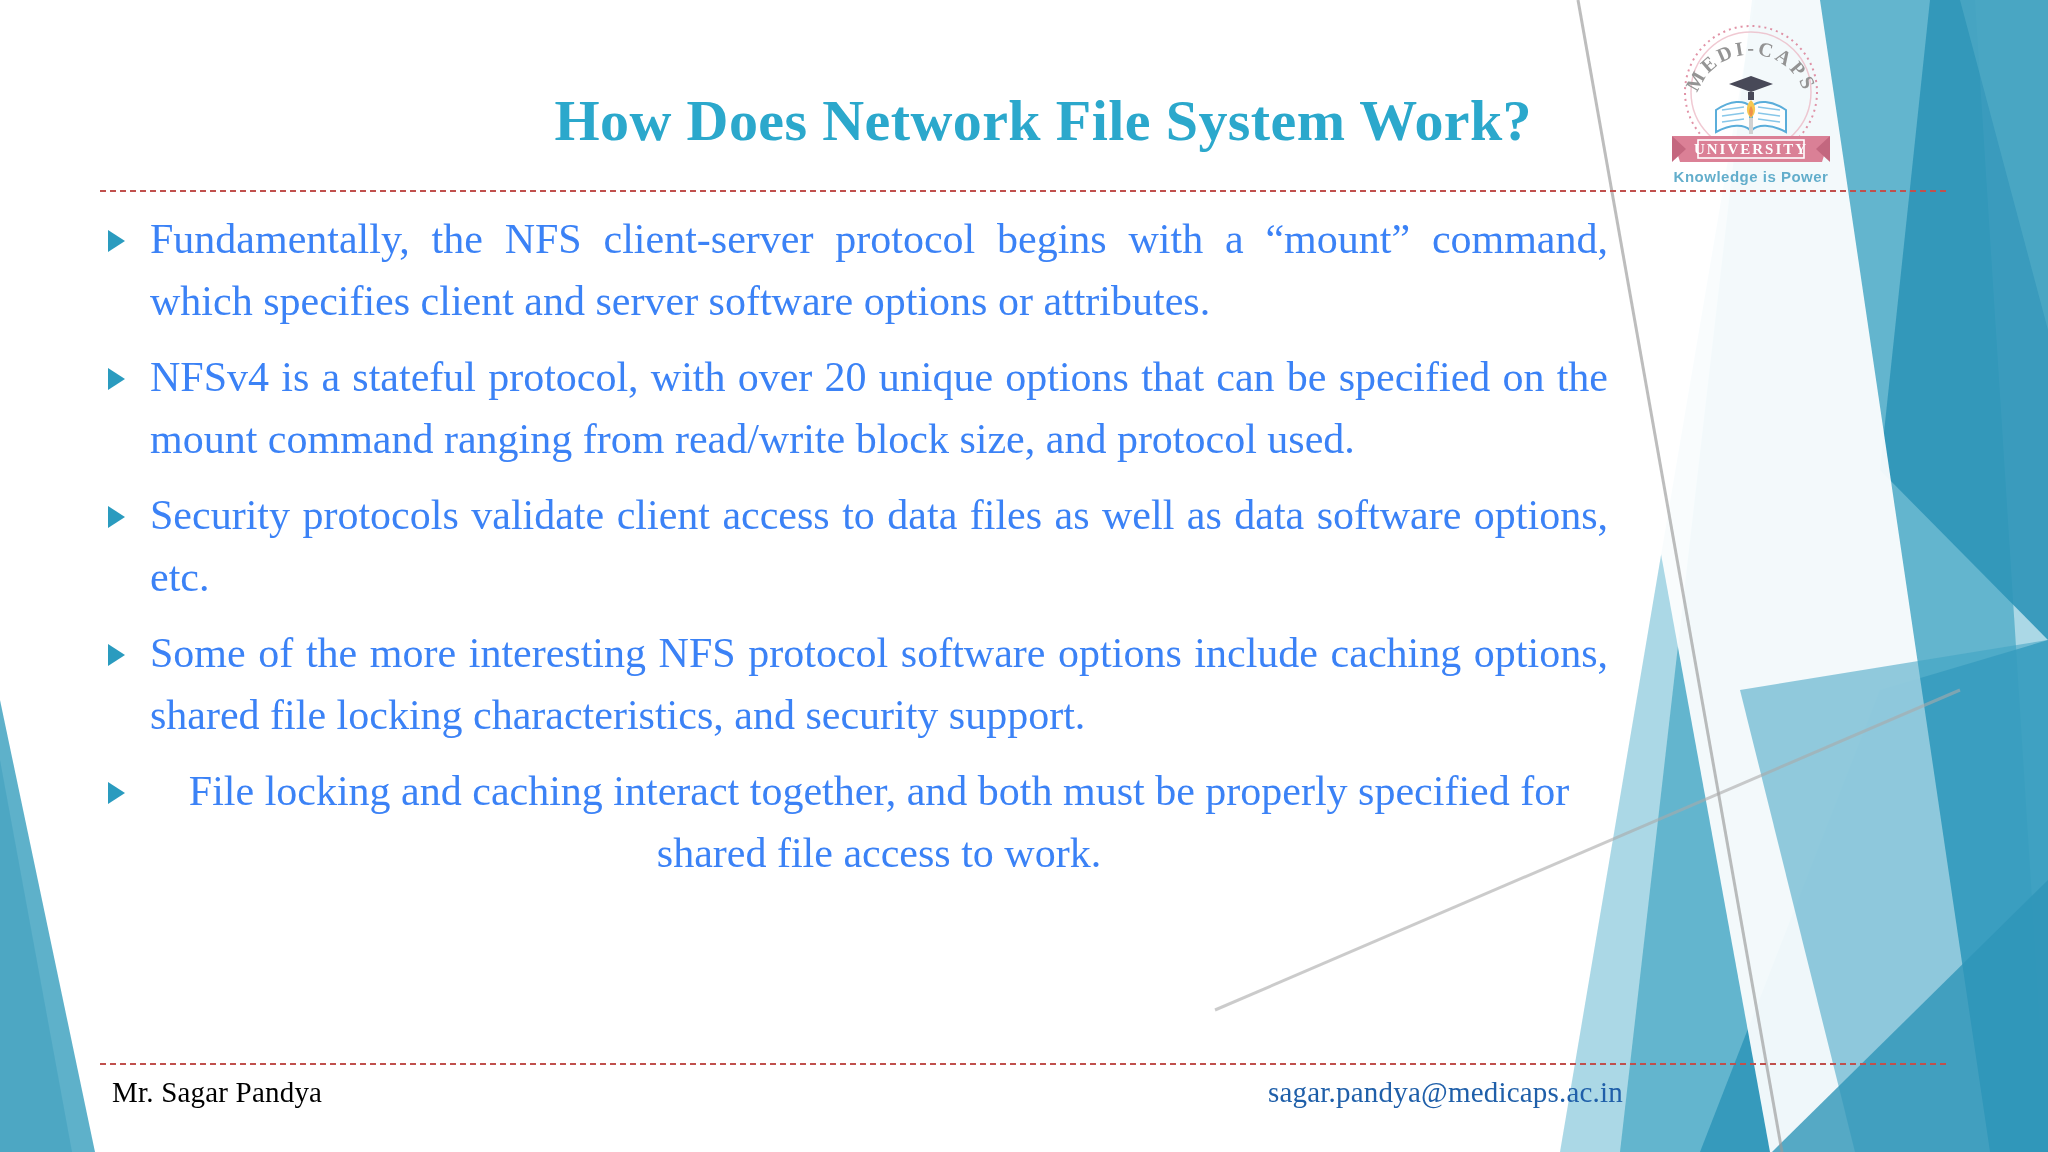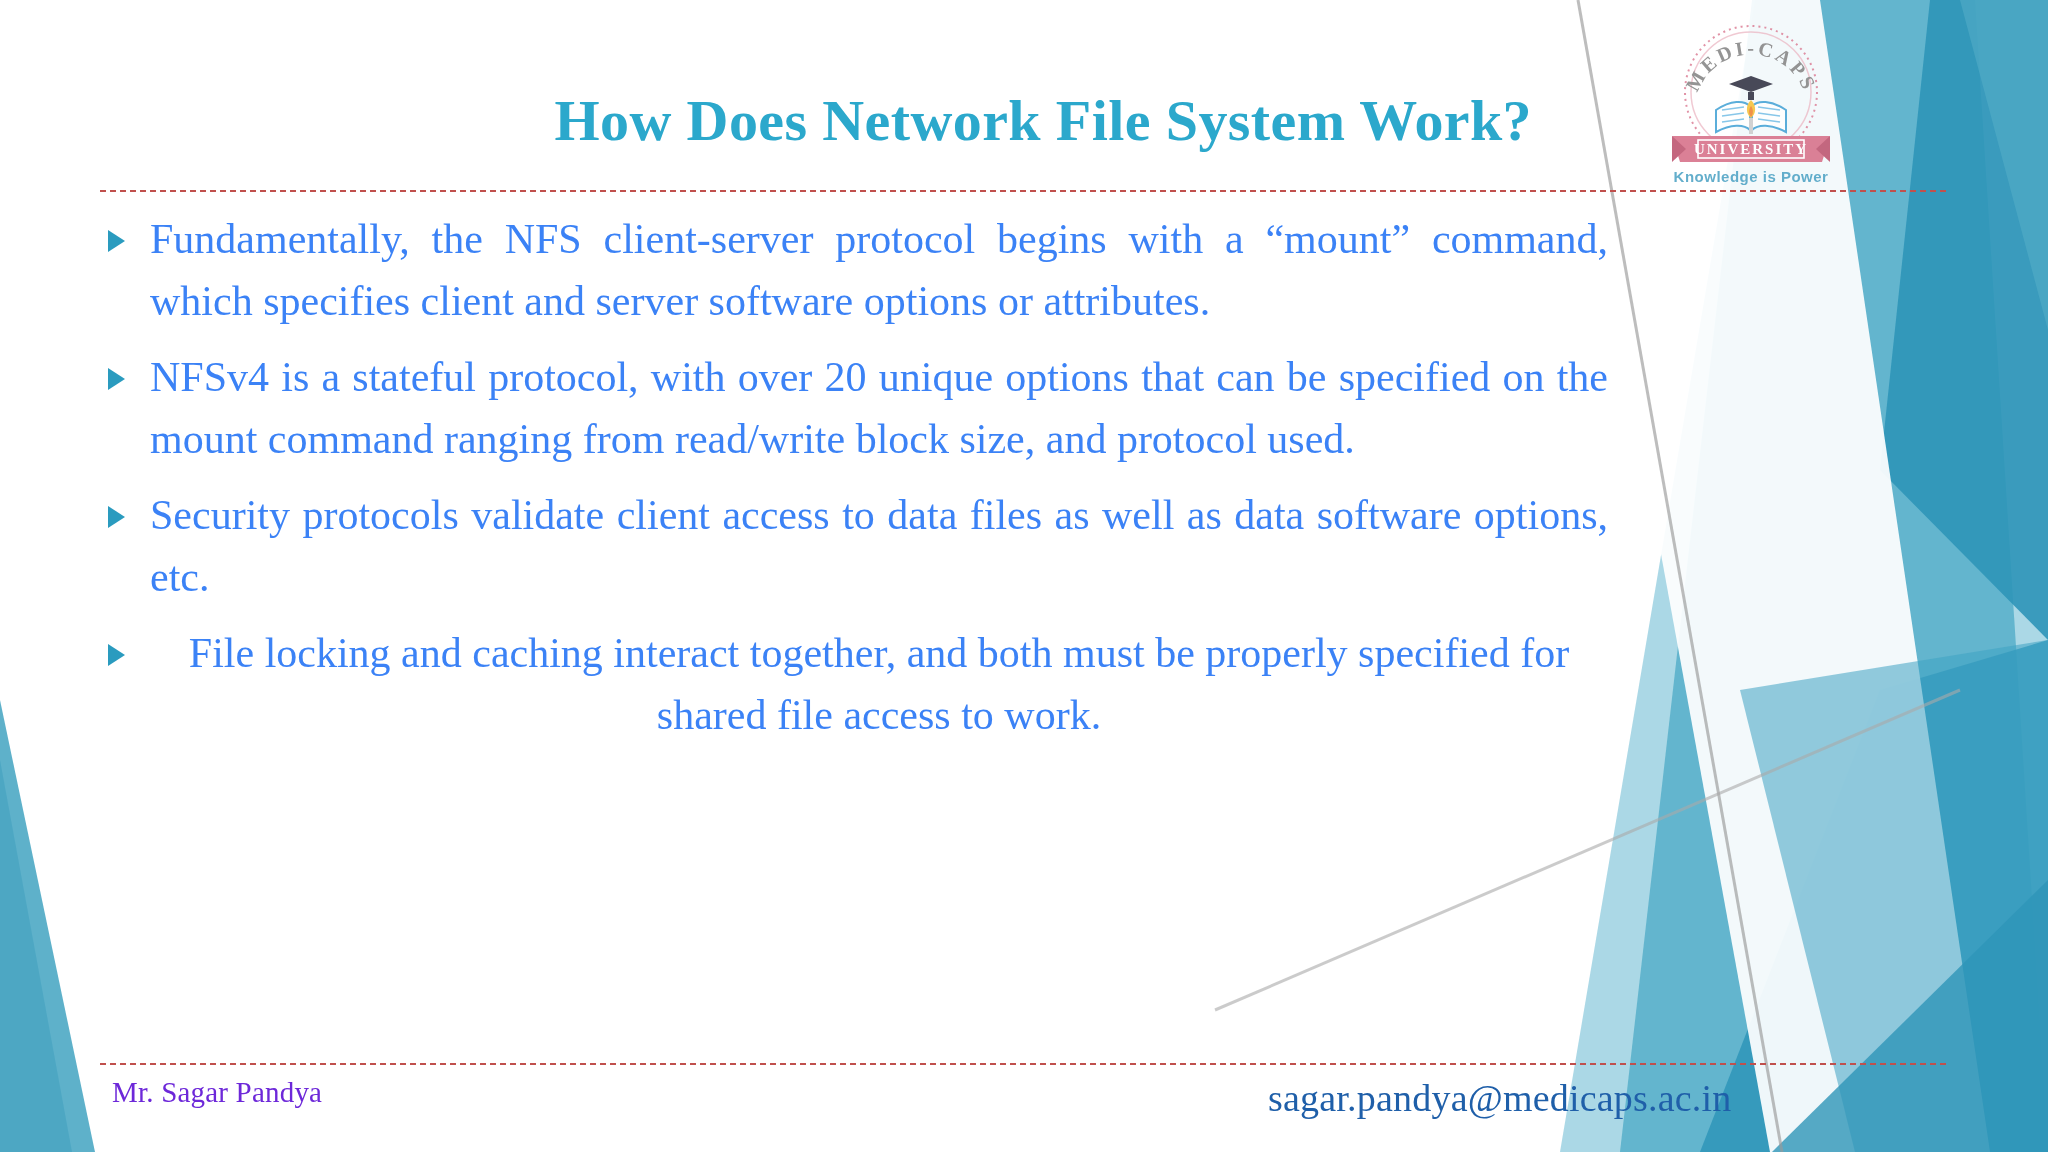--- a/index.html
+++ b/index.html
@@ -109,28 +109,28 @@
     text-justify: inter-word;
   }
   .bullet-text.nojustify { text-align: center; }
 
   
   #footer-left {
     position: absolute;
     left: 112px;
     top: 1076px;
     font-size: 29px;
-    color: #6d28d9;
+    color: #000000;
     letter-spacing: 0.2px;
   }
   #footer-right {
     position: absolute;
     left: 1268px;
     top: 1076px;
-    font-size: 38px;
+    font-size: 29px;
     color: #1F5FA9;
     letter-spacing: 0.2px;
   }
 </style>
 </head>
 <body>
 
 <div id="slide">
 
   <svg class="deco" viewBox="0 0 2048 1152" preserveAspectRatio="none">
@@ -220,20 +220,26 @@
       <span class="bullet-text">NFSv4 is a stateful protocol, with over 20 unique options that can be specified on the mount command ranging from read/write block size, and protocol used.</span>
     </div>
 
     <div class="bullet-row">
       <span class="bullet-marker">
         <span class="tri"></span>
       </span>
       <span class="bullet-text">Security protocols validate client access to data files as well as data software options, etc.</span>
     </div>
 
+    <div class="bullet-row">
+      <span class="bullet-marker">
+        <span class="tri"></span>
+      </span>
+      <span class="bullet-text">Some of the more interesting NFS protocol software options include caching options, shared file locking characteristics, and security support.</span>
+    </div>
 
     <div class="bullet-row">
       <span class="bullet-marker">
         <span class="tri"></span>
       </span>
       <span class="bullet-text nojustify">File locking and caching interact together, and both must be properly specified for shared file access to work.</span>
     </div>
 
   </div>
 

